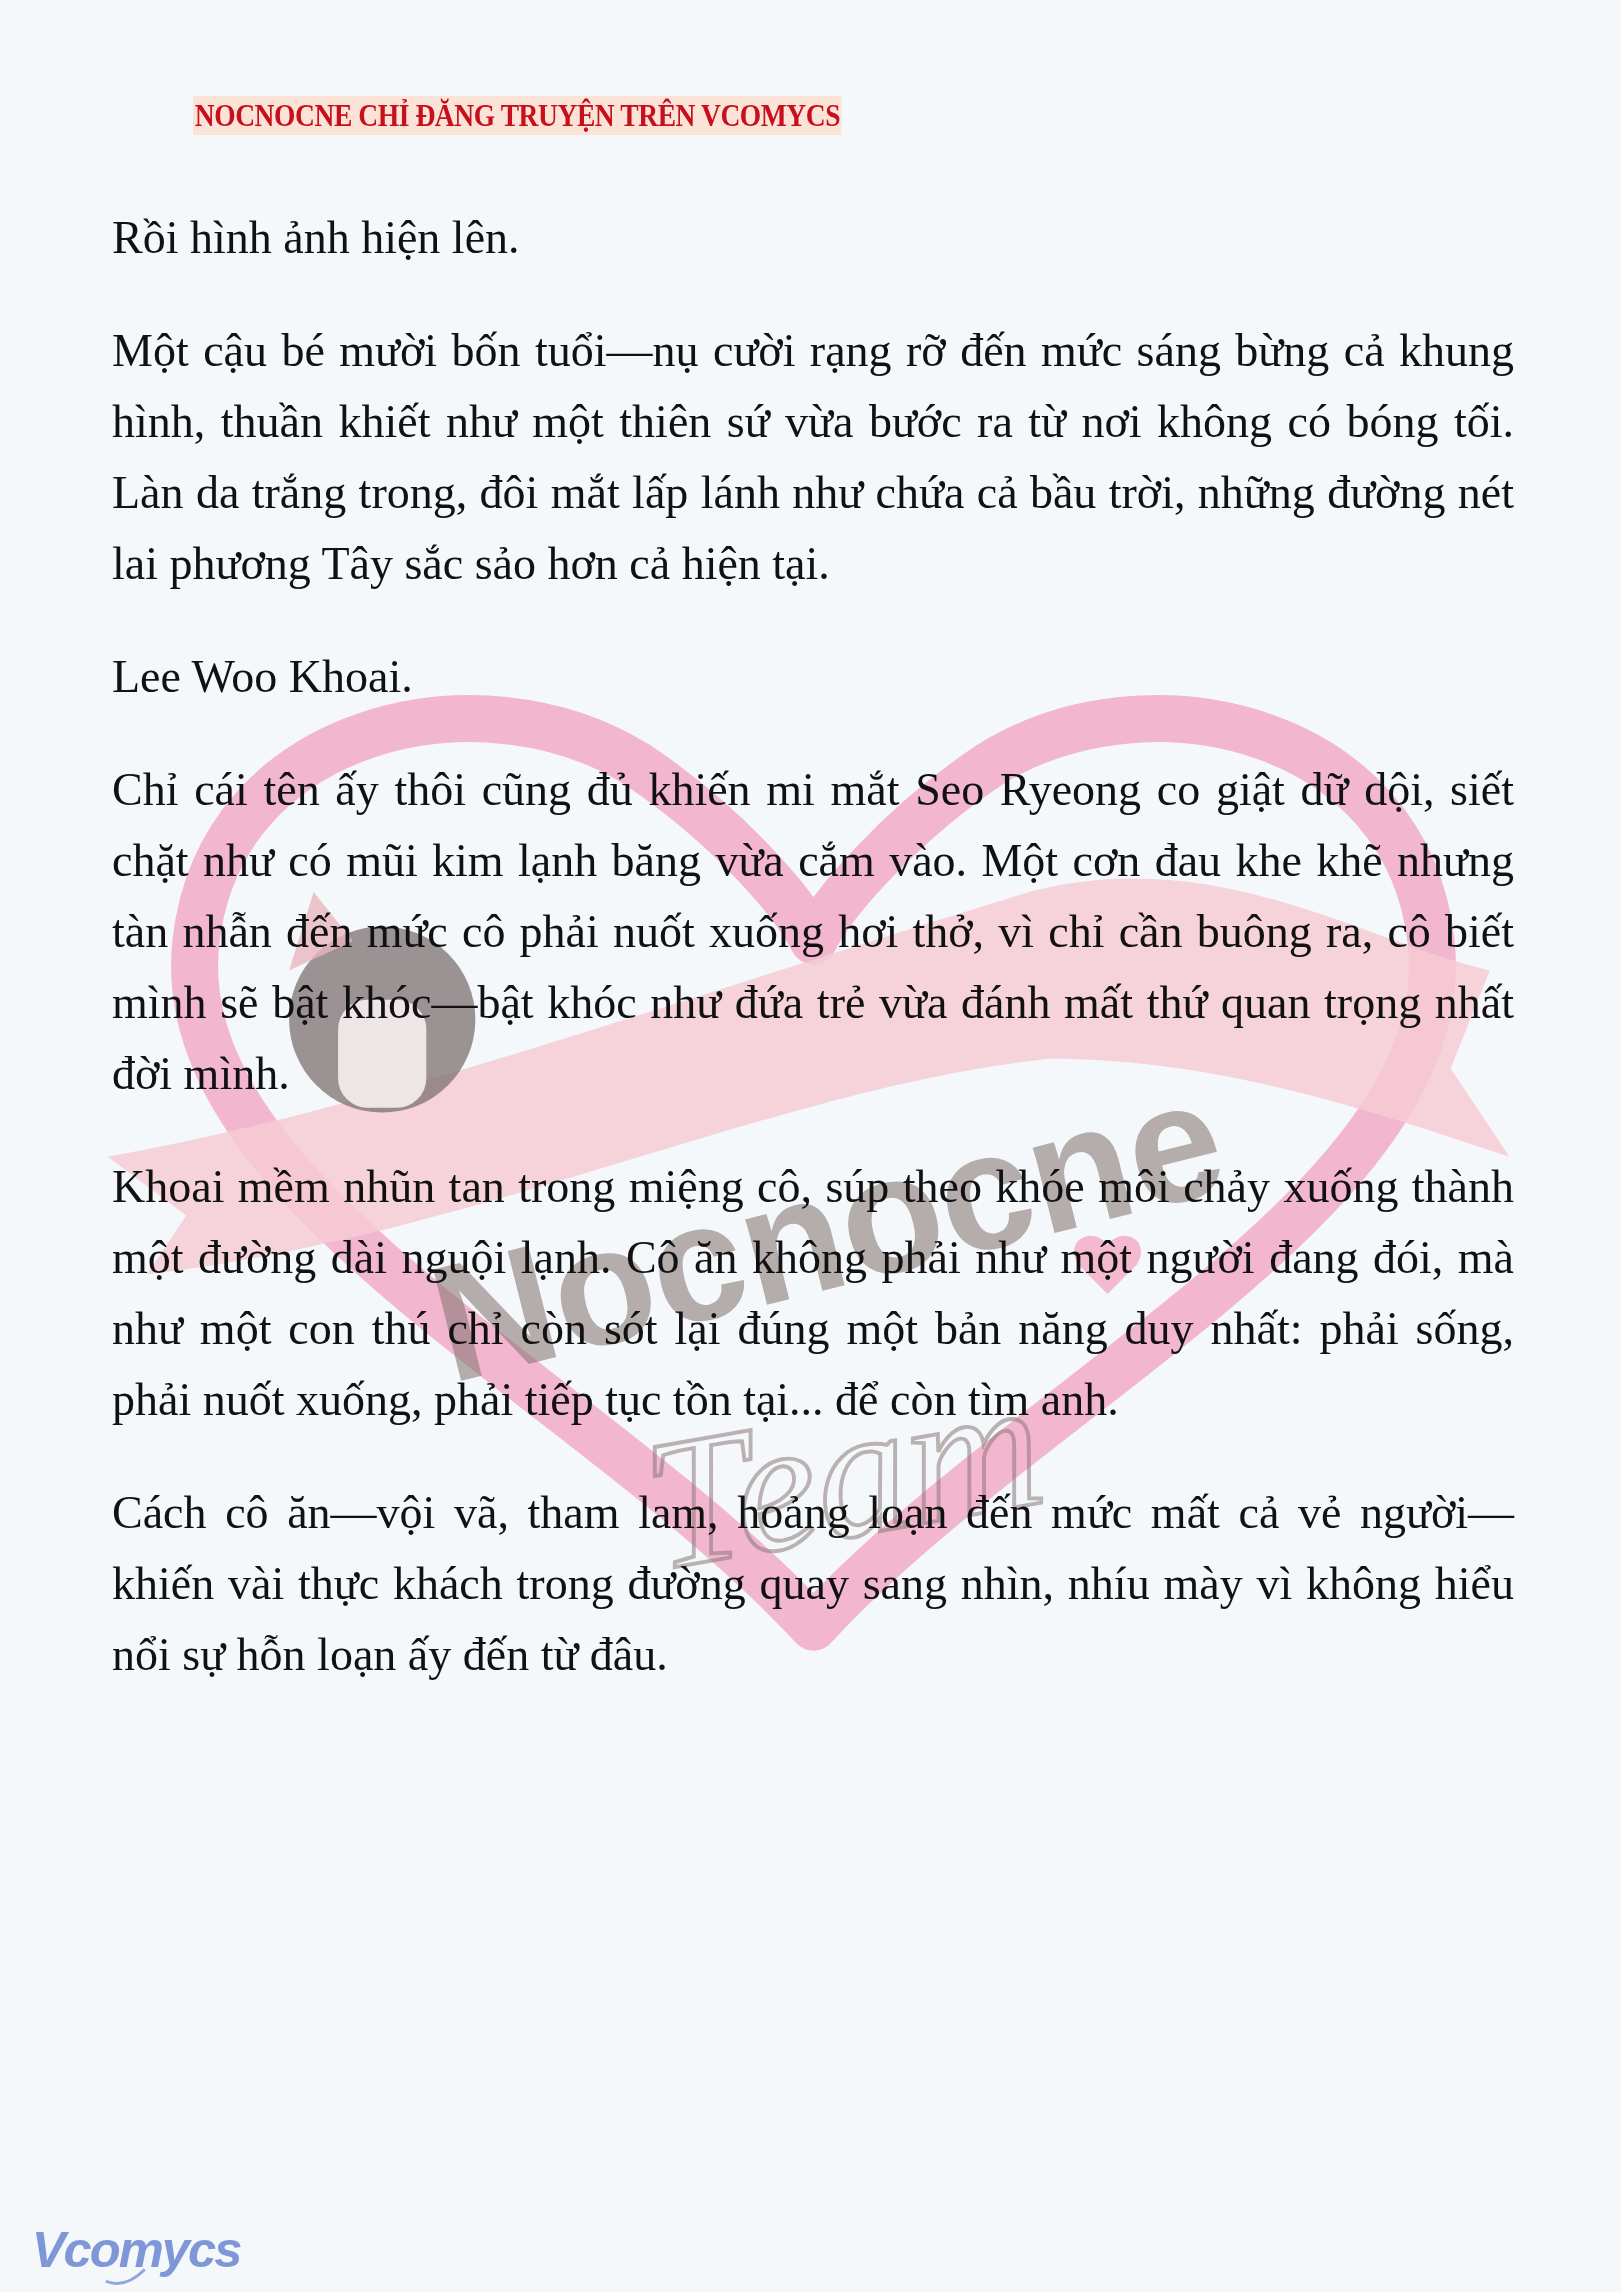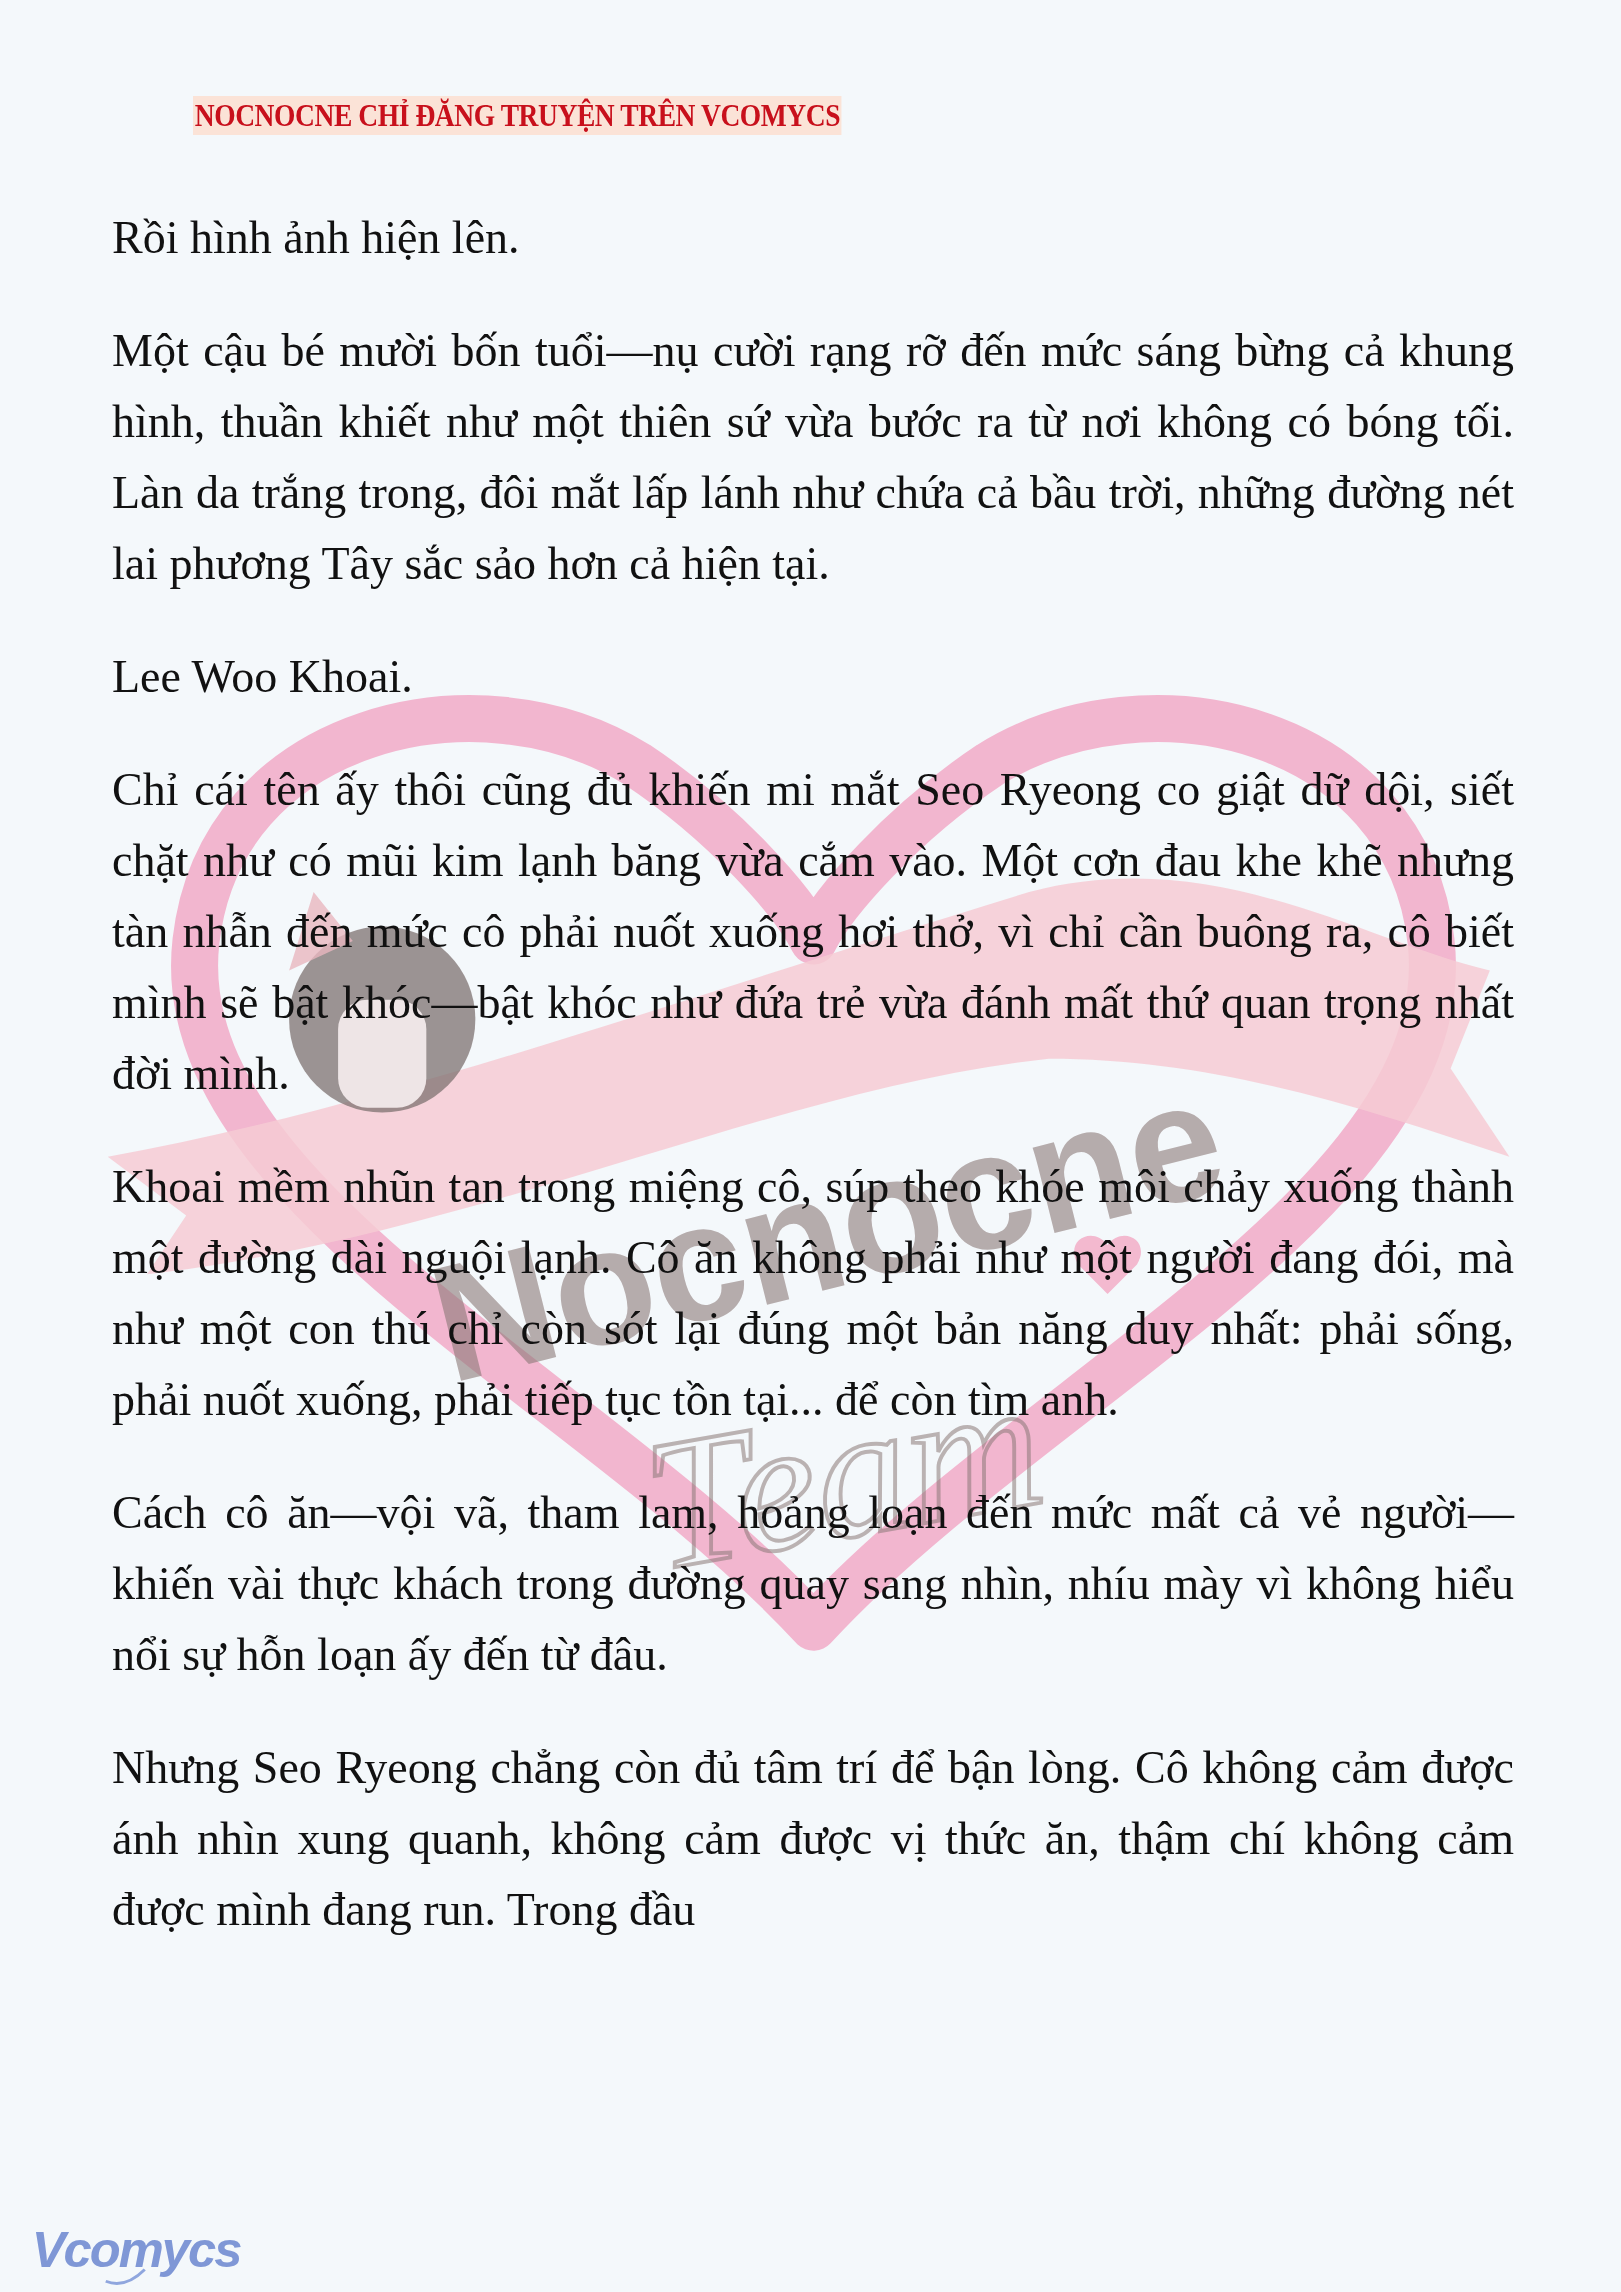--- a/index.html
+++ b/index.html
@@ -26,20 +26,19 @@
 
 <div class="banner">NOCNOCNE CHỈ ĐĂNG TRUYỆN TRÊN VCOMYCS</div>
 
 <div class="content">
   <p>Rồi hình ảnh hiện lên.</p>
   <p>Một cậu bé mười bốn tuổi—nụ cười rạng rỡ đến mức sáng bừng cả khung hình, thuần khiết như một thiên sứ vừa bước ra từ nơi không có bóng tối. Làn da trắng trong, đôi mắt lấp lánh như chứa cả bầu trời, những đường nét lai phương Tây sắc sảo hơn cả hiện tại.</p>
   <p>Lee Woo Khoai.</p>
   <p>Chỉ cái tên ấy thôi cũng đủ khiến mi mắt Seo Ryeong co giật dữ dội, siết chặt như có mũi kim lạnh băng vừa cắm vào. Một cơn đau khe khẽ nhưng tàn nhẫn đến mức cô phải nuốt xuống hơi thở, vì chỉ cần buông ra, cô biết mình sẽ bật khóc—bật khóc như đứa trẻ vừa đánh mất thứ quan trọng nhất đời mình.</p>
   <p>Khoai mềm nhũn tan trong miệng cô, súp theo khóe môi chảy xuống thành một đường dài nguội lạnh. Cô ăn không phải như một người đang đói, mà như một con thú chỉ còn sót lại đúng một bản năng duy nhất: phải sống, phải nuốt xuống, phải tiếp tục tồn tại... để còn tìm anh.</p>
   <p>Cách cô ăn—vội vã, tham lam, hoảng loạn đến mức mất cả vẻ người—khiến vài thực khách trong đường quay sang nhìn, nhíu mày vì không hiểu nổi sự hỗn loạn ấy đến từ đâu.</p>
-  <p>Nhưng Seo Ryeong chẳng còn đủ tâm trí để bận lòng. Cô không cảm được ánh nhìn xung quanh, không cảm được vị thức ăn, thậm chí không cảm được mình đang run. Trong đầu</p>
 </div>
 
 <svg class="logo" viewBox="0 0 220 80">
   <text x="4" y="55" font-family="Liberation Sans, sans-serif" font-style="italic" font-weight="bold" font-size="52" fill="#7f97d6" letter-spacing="-2">Vcomycs</text>
   <path d="M120 58 q -20 20 -40 12" fill="none" stroke="#8fa6de" stroke-width="3"></path>
 </svg>
 
 
 </body></html>

